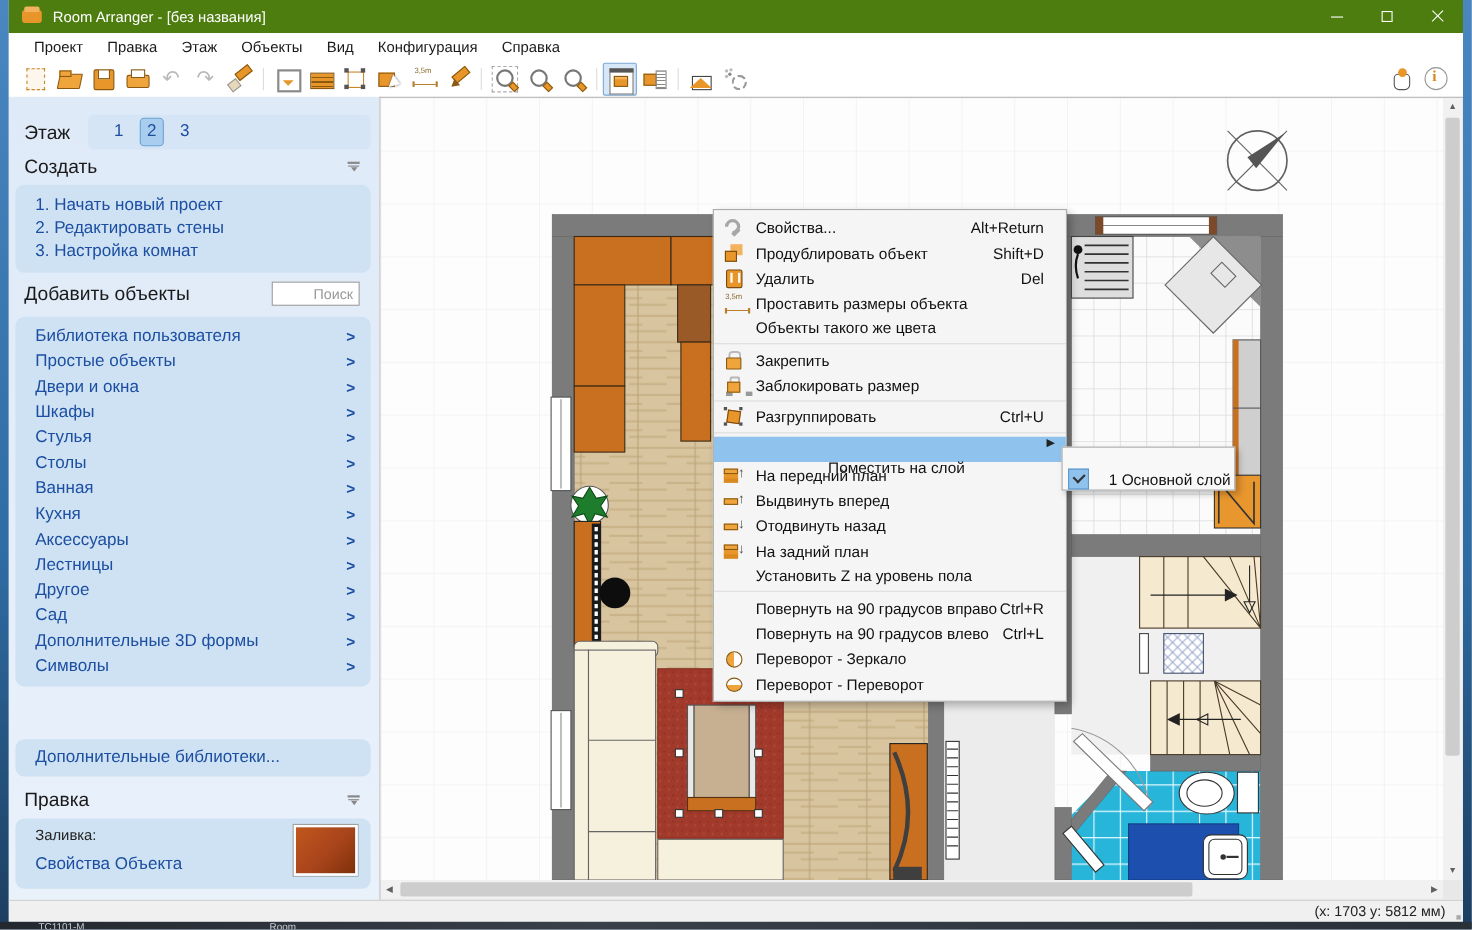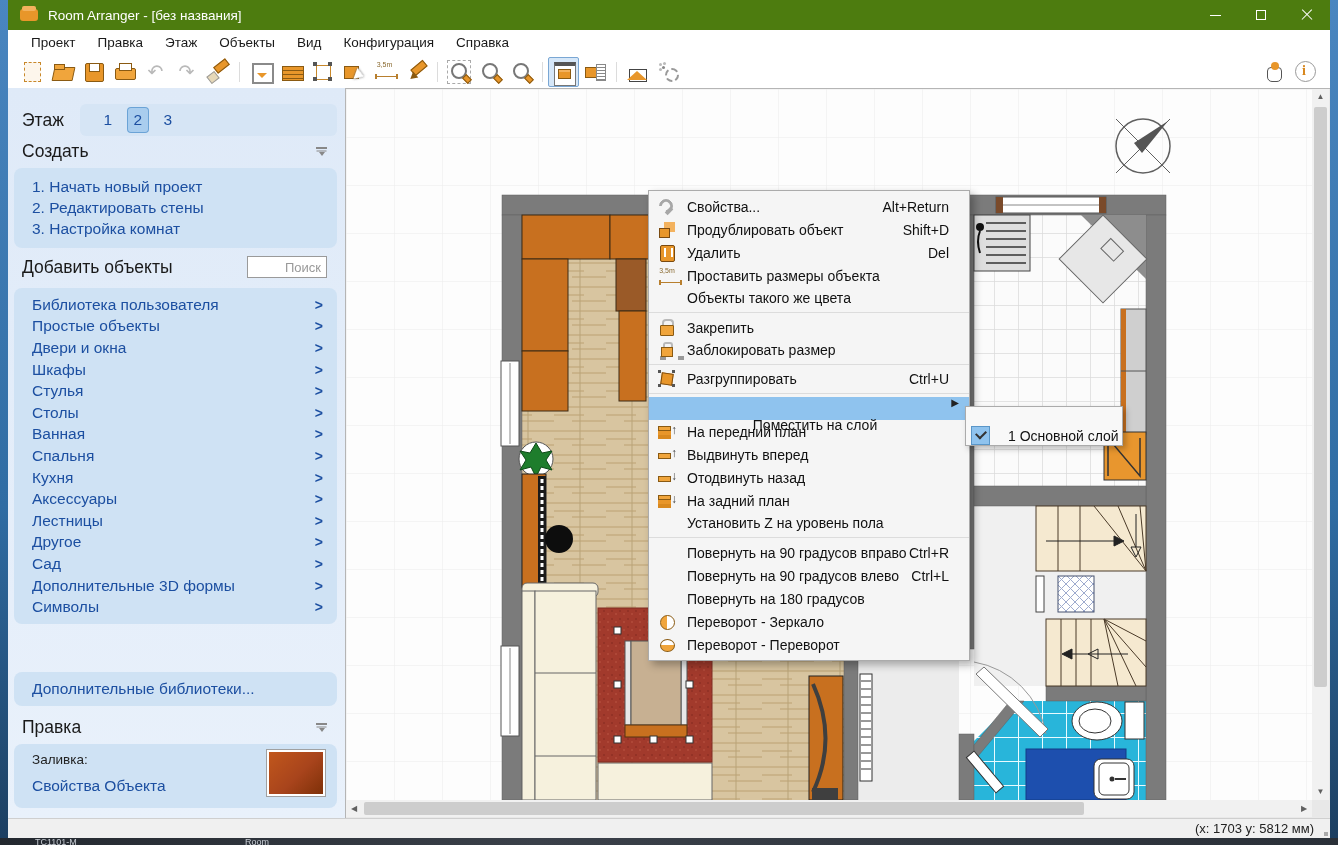--- a/index.html
+++ b/index.html
@@ -323,24 +323,20 @@
         <div class="cat-row">
           <span class="cat-label">Столы</span>
           <span class="chev"></span>
         </div>
 
         <div class="cat-row">
           <span class="cat-label">Ванная</span>
           <span class="chev"></span>
         </div>
 
-        <div class="cat-row">
-          <span class="cat-label">Спальня</span>
-          <span class="chev"></span>
-        </div>
 
         <div class="cat-row">
           <span class="cat-label">Кухня</span>
           <span class="chev"></span>
         </div>
 
         <div class="cat-row">
           <span class="cat-label">Аксессуары</span>
           <span class="chev"></span>
         </div>
@@ -708,26 +704,20 @@
 
     </div>
 
     <div class="cm-item">
       <span class="icon"></span>
       <span class="cm-label">Повернуть на 90 градусов влево</span>
       <span class="cm-shortcut">Ctrl+L</span>
 
     </div>
 
-    <div class="cm-item">
-      <span class="icon"></span>
-      <span class="cm-label">Повернуть на 180 градусов</span>
-      <span class="cm-shortcut"></span>
-
-    </div>
 
     <div class="cm-item">
       <span class="icon i-flip-mirror"></span>
       <span class="cm-label">Переворот - Зеркало</span>
       <span class="cm-shortcut"></span>
 
     </div>
 
     <div class="cm-item">
       <span class="icon i-flip-vertical"></span>

